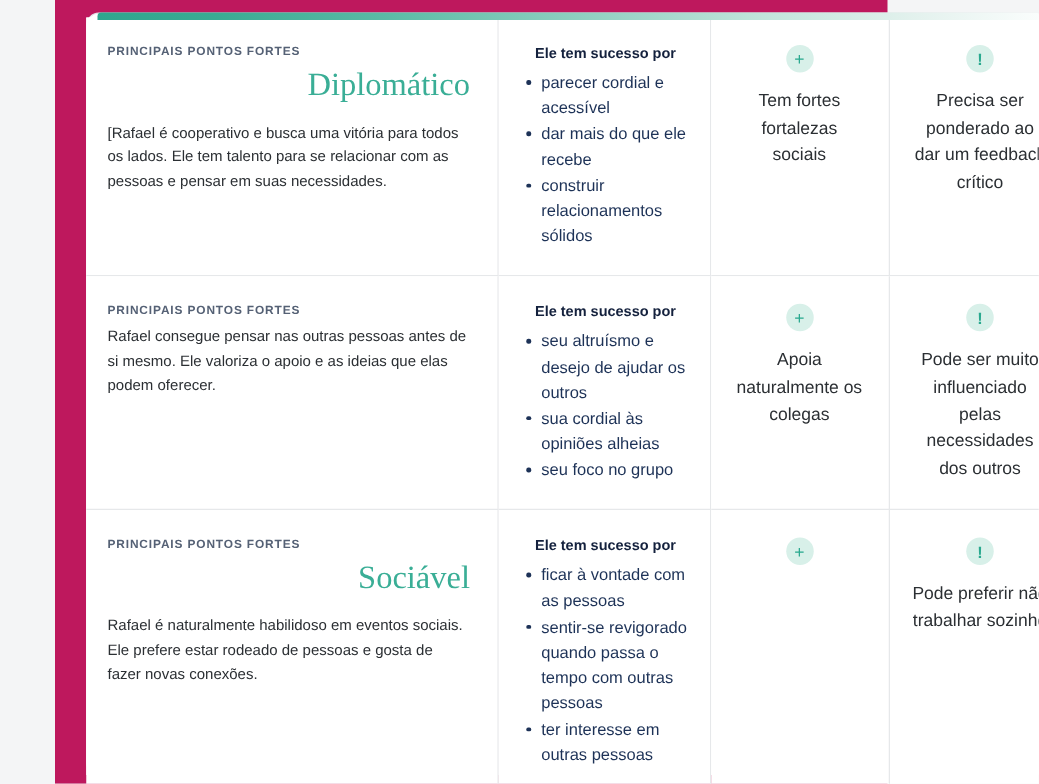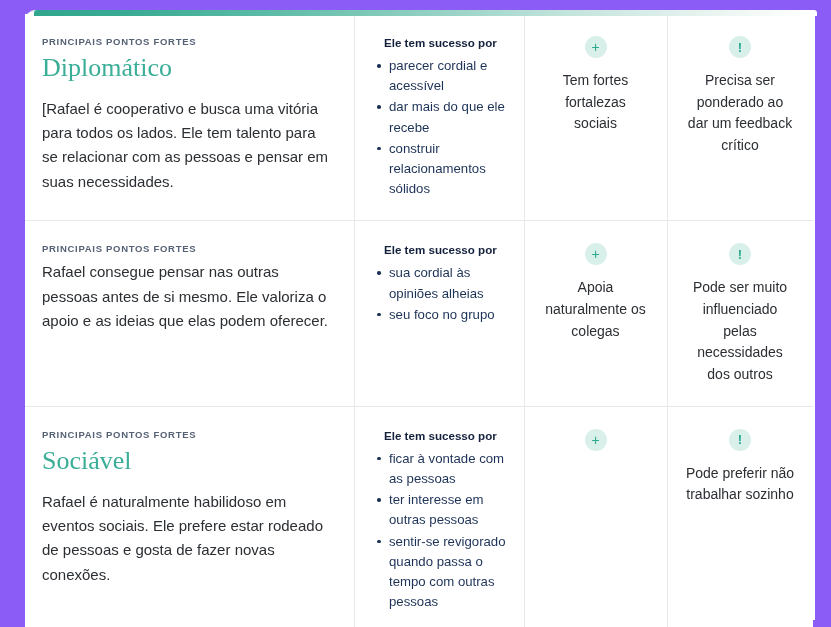--- a/index.html
+++ b/index.html
@@ -5,22 +5,23 @@
   * { box-sizing: border-box; }
   html, body {
     margin: 0; padding: 0;
     width: 831px; height: 627px;
     background: #f4f5f6;
     font-family: "Liberation Sans", sans-serif;
     overflow: hidden;
   }
   #root {
     position: relative;
-    width: 831px; height: 627px;
-    background: #8b5cf6;
+    width: 666px; height: 627px;
+    background: #be185d;
+    margin-left: 44px;
   }
   
   .card {
     position: absolute;
     left: 25px;
     top: 10px;
     width: 790px;
     height: 610px;
     background: #ffffff;
     border: 1px solid #e3e5e8;
@@ -79,23 +80,24 @@
     margin: 0 0 6px 0;
     text-transform: uppercase;
   }
   .title {
     font-family: "Liberation Serif", serif;
     font-size: 26px;
     font-weight: normal;
     color: #3aae96;
     margin: 0 0 14px 0;
     line-height: 1.15;
+    text-align: right;
   }
   .desc {
-    font-size: 15px;
+    font-size: 12px;
     line-height: 1.62;
     color: #2b2f33;
     margin: 0;
   }
   
   .bullets-head {
     font-size: 11.6px;
     font-weight: bold;
     color: #14213d;
     margin: 0 0 7px 0;
@@ -183,20 +185,21 @@
     </div>
 
     <div class="row">
       <div class="cell cell-desc">
         <p class="eyebrow">PRINCIPAIS PONTOS FORTES</p>
         <p class="desc">Rafael consegue pensar nas outras pessoas antes de si mesmo. Ele valoriza o apoio e as ideias que elas podem oferecer.</p>
       </div>
       <div class="cell">
         <p class="bullets-head">Ele tem sucesso por</p>
         <ul class="bullets">
+          <li>seu altruísmo e desejo de ajudar os outros</li>
           <li>sua cordial às opiniões alheias</li>
           <li>seu foco no grupo</li>
         </ul>
       </div>
       <div class="cell cell-icon">
         <div class="badge">+</div>
         <p class="icon-text">Apoia naturalmente os colegas</p>
       </div>
       <div class="cell cell-icon last-col">
         <div class="badge warn">!</div>
@@ -207,22 +210,22 @@
     <div class="row row-last">
       <div class="cell cell-desc">
         <p class="eyebrow">PRINCIPAIS PONTOS FORTES</p>
         <h2 class="title">Sociável</h2>
         <p class="desc">Rafael é naturalmente habilidoso em eventos sociais. Ele prefere estar rodeado de pessoas e gosta de fazer novas conexões.</p>
       </div>
       <div class="cell">
         <p class="bullets-head">Ele tem sucesso por</p>
         <ul class="bullets">
           <li>ficar à vontade com as pessoas</li>
+          <li>sentir-se revigorado quando passa o tempo com outras pessoas</li>
           <li>ter interesse em outras pessoas</li>
-          <li>sentir-se revigorado quando passa o tempo com outras pessoas</li>
         </ul>
       </div>
       <div class="cell cell-icon">
         <div class="badge">+</div>
       </div>
       <div class="cell cell-icon last-col">
         <div class="badge warn">!</div>
         <p class="icon-text">Pode preferir não trabalhar sozinho</p>
       </div>
     </div>

